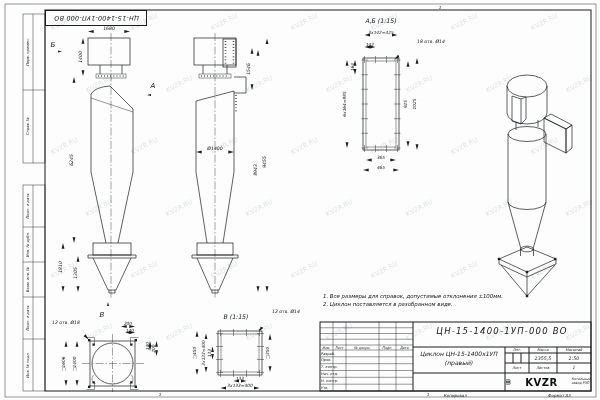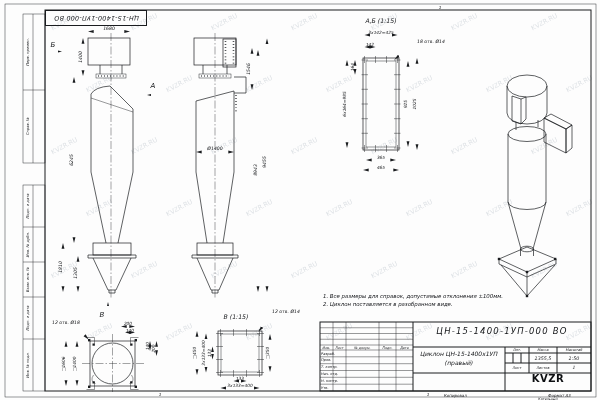--- a/index.html
+++ b/index.html
@@ -20,21 +20,21 @@
   .txt{position:absolute;font-family:"DejaVu Sans",sans-serif;font-style:italic;color:#121417;
        white-space:nowrap;z-index:3;}
   .ctr{text-align:center;white-space:normal;}
   #stamp-top{position:absolute;left:45px;top:10px;width:102px;height:16px;border:1px solid #1a1c1f;
        display:flex;align-items:center;justify-content:center;z-index:3;box-sizing:border-box;}
   #stamp-top span{transform:rotate(180deg);font-size:6.3px;font-style:italic;letter-spacing:.3px;
        font-family:"DejaVu Sans",sans-serif;}
   #notes{position:absolute;left:323px;top:293px;width:240px;z-index:3;}
   #notes div{font-size:5.4px;font-style:italic;line-height:1.45;font-family:"DejaVu Sans",sans-serif;}
   #logo-row{position:absolute;left:505px;top:374px;width:86px;height:16px;display:flex;
-       align-items:center;justify-content:center;gap:14px;z-index:3;flex-direction:column;}
+       align-items:center;justify-content:center;gap:14px;z-index:3;}
   #logo-row .kvzr{font-weight:900;font-size:10px;letter-spacing:.5px;font-style:normal;
        font-family:"DejaVu Sans",sans-serif;color:#0d0f12;}
   #logo-row .co{font-size:3.3px;line-height:1.15;font-style:italic;font-family:"DejaVu Sans",sans-serif;}
 </style>
 </head>
 <body>
 
 <div id="sheet">
   <div id="wmlayer">
       <span class="wm" style="left: 50px; top: 18px;">KVZR.RU</span>

